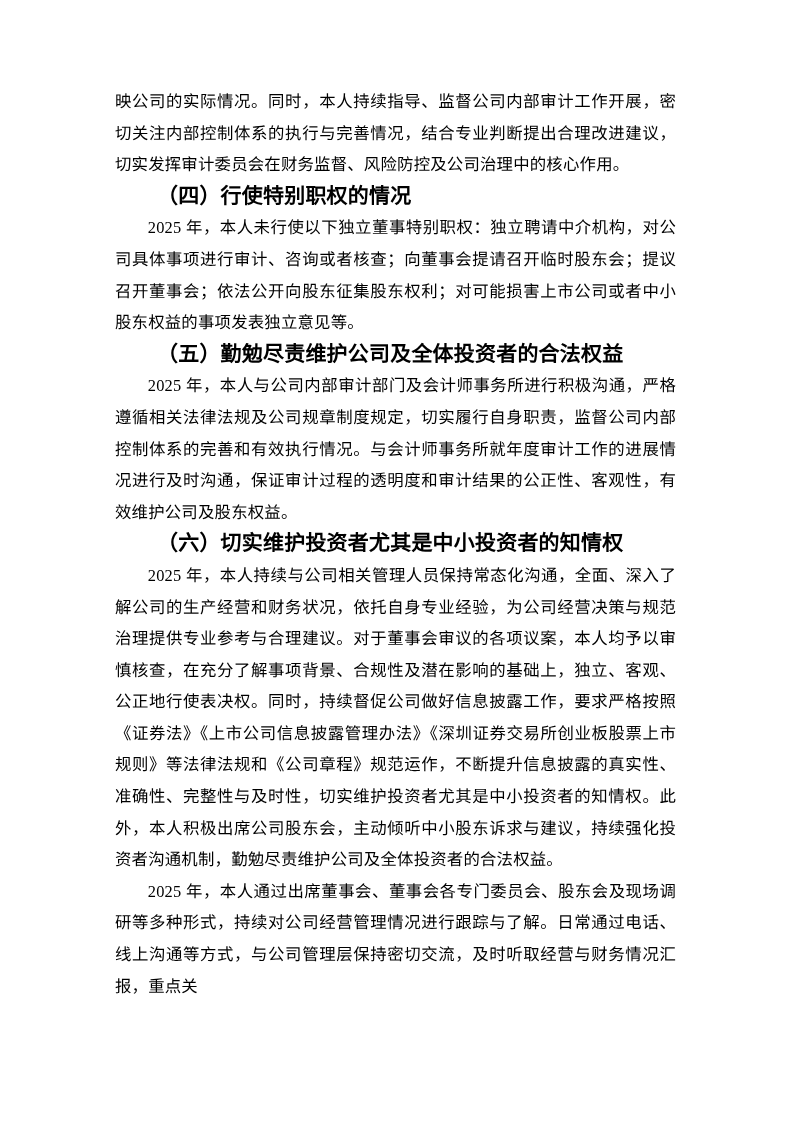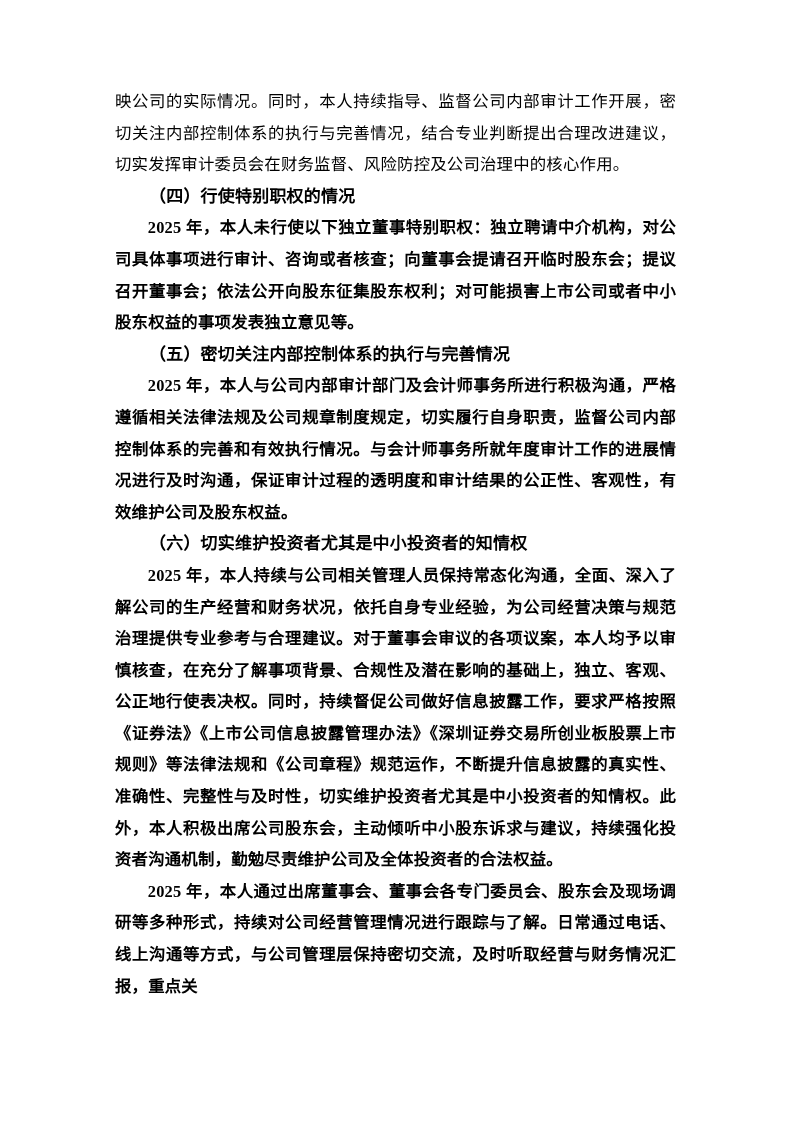--- a/index.html
+++ b/index.html
@@ -27,38 +27,37 @@
     padding: 0;
     font-size: 16.4px;
     line-height: 31.6px;
     text-align: justify;
     letter-spacing: 0.2px;
     word-break: normal;
     overflow-wrap: break-word;
   }
   .doc-body p.paragraph {
     text-indent: 2em;
-    font-weight: bold;
   }
   .doc-body p.paragraph-continuation {
     text-indent: 0;
   }
   .doc-body p.heading {
     text-indent: 2em;
     font-weight: bold;
-    font-size: 17px;
+    font-size: 21px;
   }
 </style>
 </head>
 <body>
 
 <div class="page">
   <div class="doc-body">
       <p class="paragraph-continuation">映公司的实际情况。同时，本人持续指导、监督公司内部审计工作开展，密切关注内部控制体系的执行与完善情况，结合专业判断提出合理改进建议，切实发挥审计委员会在财务监督、风险防控及公司治理中的核心作用。</p>
       <p class="heading">（四）行使特别职权的情况</p>
       <p class="paragraph">2025 年，本人未行使以下独立董事特别职权：独立聘请中介机构，对公司具体事项进行审计、咨询或者核查；向董事会提请召开临时股东会；提议召开董事会；依法公开向股东征集股东权利；对可能损害上市公司或者中小股东权益的事项发表独立意见等。</p>
-      <p class="heading">（五）密切关注内部控制体系的执行与完善情况</p>
+      <p class="heading">（五）勤勉尽责维护公司及全体投资者的合法权益</p>
       <p class="paragraph">2025 年，本人与公司内部审计部门及会计师事务所进行积极沟通，严格遵循相关法律法规及公司规章制度规定，切实履行自身职责，监督公司内部控制体系的完善和有效执行情况。与会计师事务所就年度审计工作的进展情况进行及时沟通，保证审计过程的透明度和审计结果的公正性、客观性，有效维护公司及股东权益。</p>
       <p class="heading">（六）切实维护投资者尤其是中小投资者的知情权</p>
       <p class="paragraph">2025 年，本人持续与公司相关管理人员保持常态化沟通，全面、深入了解公司的生产经营和财务状况，依托自身专业经验，为公司经营决策与规范治理提供专业参考与合理建议。对于董事会审议的各项议案，本人均予以审慎核查，在充分了解事项背景、合规性及潜在影响的基础上，独立、客观、公正地行使表决权。同时，持续督促公司做好信息披露工作，要求严格按照《证券法》《上市公司信息披露管理办法》《深圳证券交易所创业板股票上市规则》等法律法规和《公司章程》规范运作，不断提升信息披露的真实性、准确性、完整性与及时性，切实维护投资者尤其是中小投资者的知情权。此外，本人积极出席公司股东会，主动倾听中小股东诉求与建议，持续强化投资者沟通机制，勤勉尽责维护公司及全体投资者的合法权益。</p>
       <p class="paragraph">2025 年，本人通过出席董事会、董事会各专门委员会、股东会及现场调研等多种形式，持续对公司经营管理情况进行跟踪与了解。日常通过电话、线上沟通等方式，与公司管理层保持密切交流，及时听取经营与财务情况汇报，重点关</p>
     </div>
 </div>
 
 </body></html>

